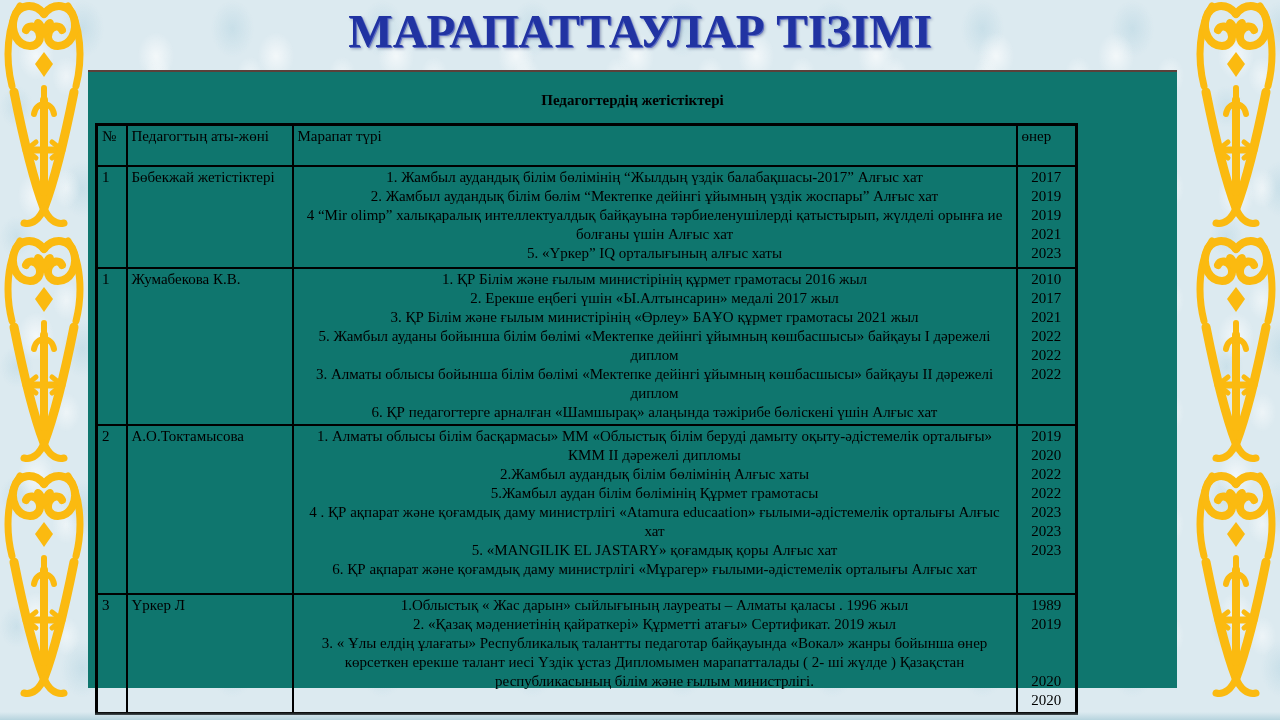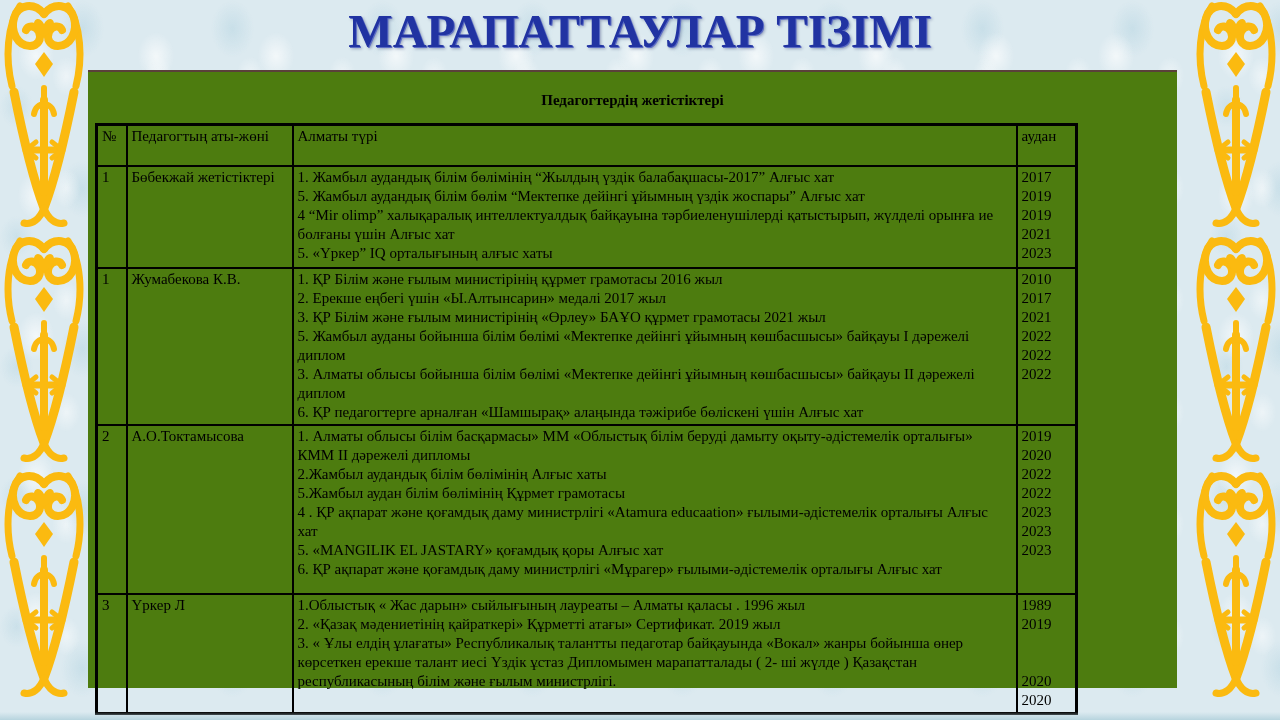--- a/index.html
+++ b/index.html
@@ -30,39 +30,39 @@
     text-shadow:1px 1px 0 #5b6cc4, 2px 2px 3px rgba(15,25,90,.35);
     white-space:nowrap;
   }
   .refl-clip{height:24px;overflow:hidden;margin-top:-6px;
     -webkit-mask-image:linear-gradient(to bottom, rgba(0,0,0,.8), rgba(0,0,0,0) 90%);
     mask-image:linear-gradient(to bottom, rgba(0,0,0,.8), rgba(0,0,0,0) 90%);
   }
   .reflection{transform:scaleY(-1) translateY(-22px);opacity:.32;filter:blur(.4px);}
   .panel{
     position:absolute;left:88px;top:70px;width:1089px;height:618px;
-    background:#4d7c0f;border-top:2px solid #5a403a;box-sizing:border-box;
+    background:#0f766e;border-top:2px solid #5a403a;box-sizing:border-box;
   }
   .panel-heading{
     text-align:center;font-weight:bold;font-size:15px;color:#000;
     margin-top:20px;
   }
   table.awards-table{
     position:absolute;left:7px;top:51px;width:980px;
     border-collapse:collapse;table-layout:fixed;
     border:3px solid #000;
     font-size:15px;color:#000;
   }
   table.awards-table th, table.awards-table td{
     border:2px solid #000;vertical-align:top;text-align:left;
     font-weight:normal;padding:1px 4px 2px 4px;line-height:19px;
     overflow:hidden;
   }
   table.awards-table th{height:36px;}
-  .cell-line{line-height:19px;}
+  .cell-line{line-height:19px;text-align:center;}
 </style>
 </head>
 <body>
 
 <svg class="ornament left" viewBox="0 0 80 714" xmlns="http://www.w3.org/2000/svg">
   <defs>
     <g id="motif" stroke="#fbba10" fill="none" stroke-linecap="round" stroke-linejoin="round">
       <path d="M8,86 C1,58 3,26 16,6" stroke-width="7"></path>
       <path d="M72,86 C79,58 77,26 64,6" stroke-width="7"></path>
       <path d="M40,14 C30,2 14,4 10,18 C6,32 14,46 26,46 C34,46 38,39 35,32 C32,25 24,25 22,30" stroke-width="8"></path>
@@ -104,31 +104,31 @@
     <colgroup>
       <col style="width:30px">
         <col style="width:166px">
         <col style="width:724px">
         <col style="width:60px">
     </colgroup>
     <thead>
       <tr id="header-row">
           <th>№</th>
           <th>Педагогтың аты-жөні</th>
-          <th>Алматы түрі</th>
-          <th>аудан</th>
+          <th>Марапат түрі</th>
+          <th>өнер</th>
         </tr>
     </thead>
     <tbody id="table-body">
         <tr style="height: 102px;">
           <td>1</td>
           <td>Бөбекжай жетістіктері</td>
           <td>
             <div class="cell-line">1. Жамбыл аудандық білім бөлімінің “Жылдың үздік балабақшасы-2017” Алғыс хат</div>
-            <div class="cell-line">5. Жамбыл аудандық білім бөлім  “Мектепке дейінгі ұйымның үздік жоспары” Алғыс хат</div>
+            <div class="cell-line">2. Жамбыл аудандық білім бөлім  “Мектепке дейінгі ұйымның үздік жоспары” Алғыс хат</div>
             <div class="cell-line">4 “Mir olimp”  халықаралық интеллектуалдық байқауына тәрбиеленушілерді қатыстырып, жүлделі орынға ие болғаны үшін Алғыс хат</div>
             <div class="cell-line">5. «Үркер” IQ орталығының алғыс хаты</div>
           </td>
           <td>
             <div class="cell-line">2017</div>
             <div class="cell-line">2019</div>
             <div class="cell-line">2019</div>
             <div class="cell-line">2021</div>
             <div class="cell-line">2023</div>
           </td>

